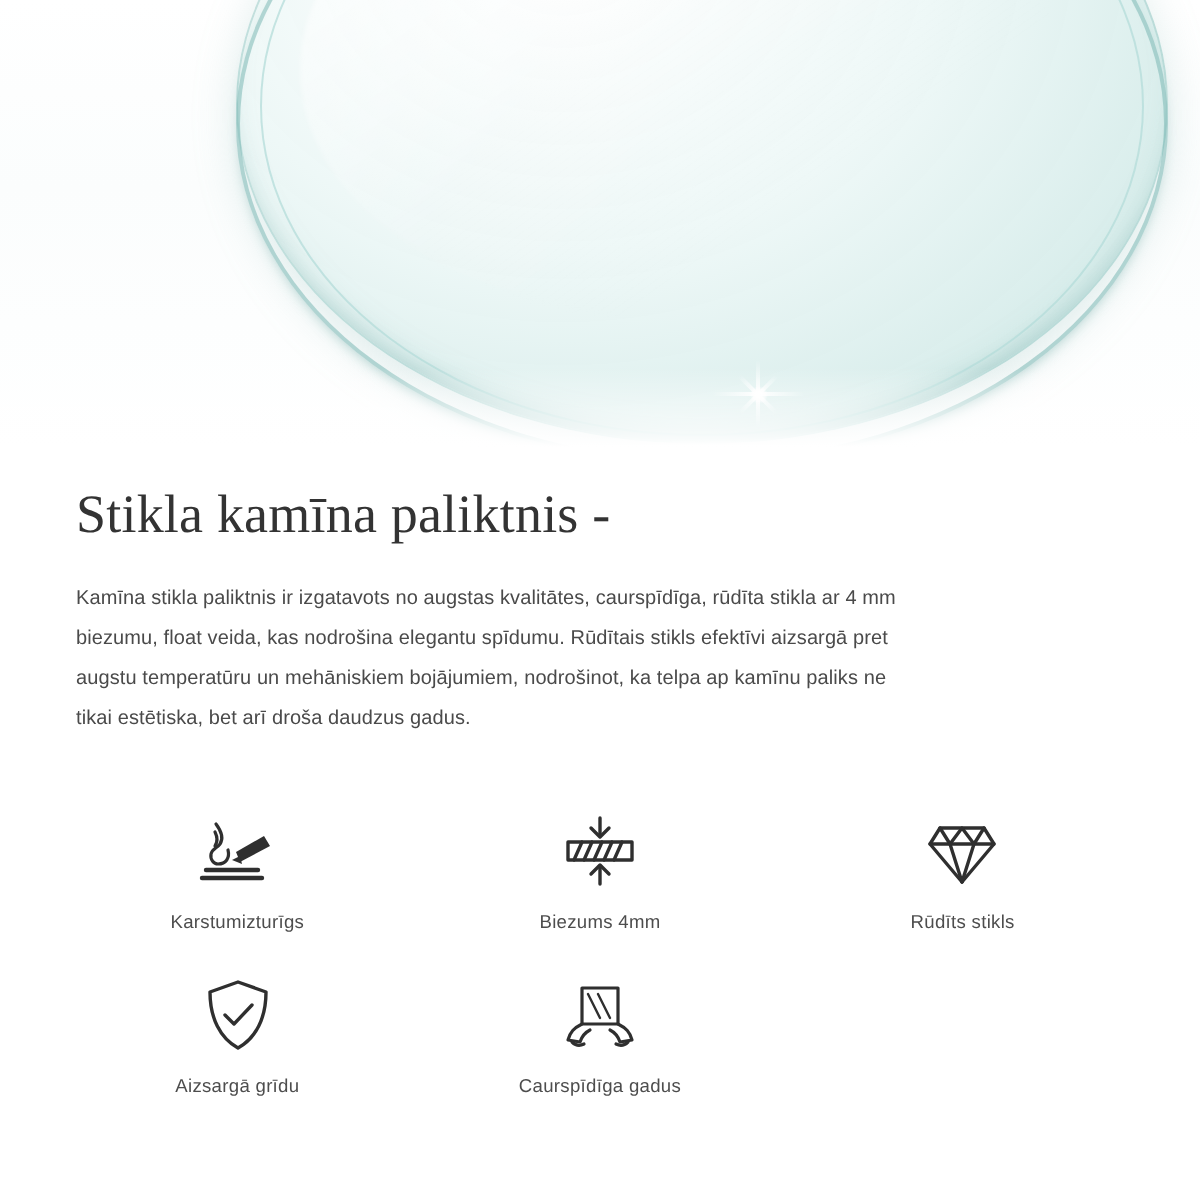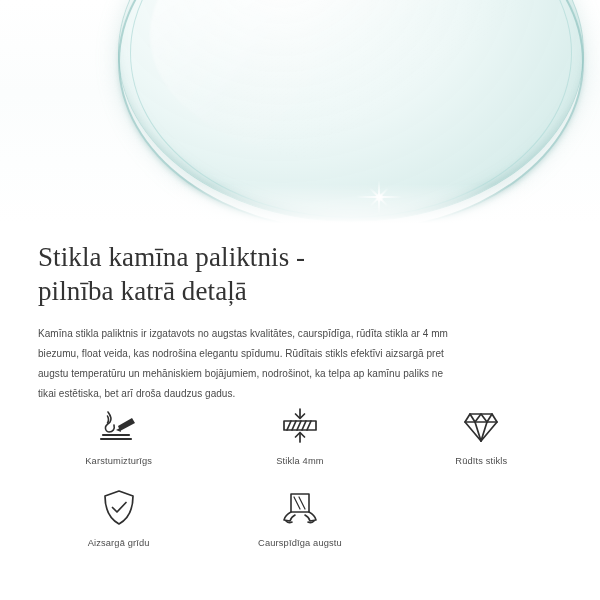--- a/index.html
+++ b/index.html
@@ -188,21 +188,20 @@
     <div class="s-d1"></div>
     <div class="s-d2"></div>
     <div class="s-core"></div>
   </div>
   <div class="hero-fade"></div>
 </div>
 
 <div class="content">
   <h1 class="title">
     <span class="l1">Stikla kamīna paliktnis -</span>
-    <span class="l2">pilnība katrā detaļā</span>
   </h1>
   <p class="body-text">Kamīna stikla paliktnis ir izgatavots no augstas kvalitātes, caurspīdīga, rūdīta stikla ar 4 mm biezumu, float veida, kas nodrošina elegantu spīdumu. Rūdītais stikls efektīvi aizsargā pret augstu temperatūru un mehāniskiem bojājumiem, nodrošinot, ka telpa ap kamīnu paliks ne tikai estētiska, bet arī droša daudzus gadus.</p>
 </div>
 
 <div class="features">
 
   <div class="feature">
     <div class="ficon">
       <svg width="46" height="40" viewBox="0 0 46 40" fill="none" stroke="#2f2f2f" stroke-width="1.6" stroke-linecap="round" stroke-linejoin="round">
         <path d="M12 6 C15 10, 16 13, 14 16 C12.5 18, 10 18.5, 9.5 21 C9 24, 11 26, 13 26 C17 26, 19 23, 18 19"></path>
@@ -220,21 +219,21 @@
     <div class="ficon">
       <svg width="44" height="40" viewBox="0 0 44 40" fill="none" stroke="#2f2f2f" stroke-width="1.7" stroke-linecap="round" stroke-linejoin="round">
         <path d="M22 3 L22 11"></path>
         <path d="M17.5 8 L22 12.5 L26.5 8" fill="none"></path>
         <rect x="6" y="15" width="32" height="9" fill="none"></rect>
         <path d="M9 24 L13 15 M14 24 L18 15 M19 24 L23 15 M24 24 L28 15 M29 24 L33 15"></path>
         <path d="M22 28 L22 36"></path>
         <path d="M17.5 31 L22 26.5 L26.5 31" fill="none"></path>
       </svg>
     </div>
-    <div class="flabel">Stikla 4mm</div>
+    <div class="flabel">Biezums 4mm</div>
   </div>
 
   <div class="feature">
     <div class="ficon">
       <svg width="42" height="40" viewBox="0 0 42 40" fill="none" stroke="#2f2f2f" stroke-width="1.7" stroke-linecap="round" stroke-linejoin="round">
         <path d="M10 8 L32 8 L37 16 L21 35 L5 16 Z"></path>
         <path d="M5 16 L37 16"></path>
         <path d="M10 8 L15 16 L21 35"></path>
         <path d="M32 8 L27 16 L21 35"></path>
         <path d="M15 16 L21 8 L27 16"></path>
@@ -258,16 +257,16 @@
     <div class="ficon">
       <svg width="46" height="40" viewBox="0 0 46 40" fill="none" stroke="#2f2f2f" stroke-width="1.6" stroke-linecap="round" stroke-linejoin="round">
         <rect x="14" y="6" width="18" height="18"></rect>
         <path d="M17 9 L23 21 M22 9 L28 21" stroke-width="1.2"></path>
         <path d="M14 24 C10 26, 8 28, 7 32 L13 33 C14 30, 16 28, 18 27"></path>
         <path d="M32 24 C36 26, 38 28, 39 32 L33 33 C32 30, 30 28, 28 27"></path>
         <path d="M9 33 C11 35, 13 35, 15 34"></path>
         <path d="M37 33 C35 35, 33 35, 31 34"></path>
       </svg>
     </div>
-    <div class="flabel">Caurspīdīga augstu</div>
+    <div class="flabel">Caurspīdīga gadus</div>
   </div>
 
 </div>
 
 </body></html>

